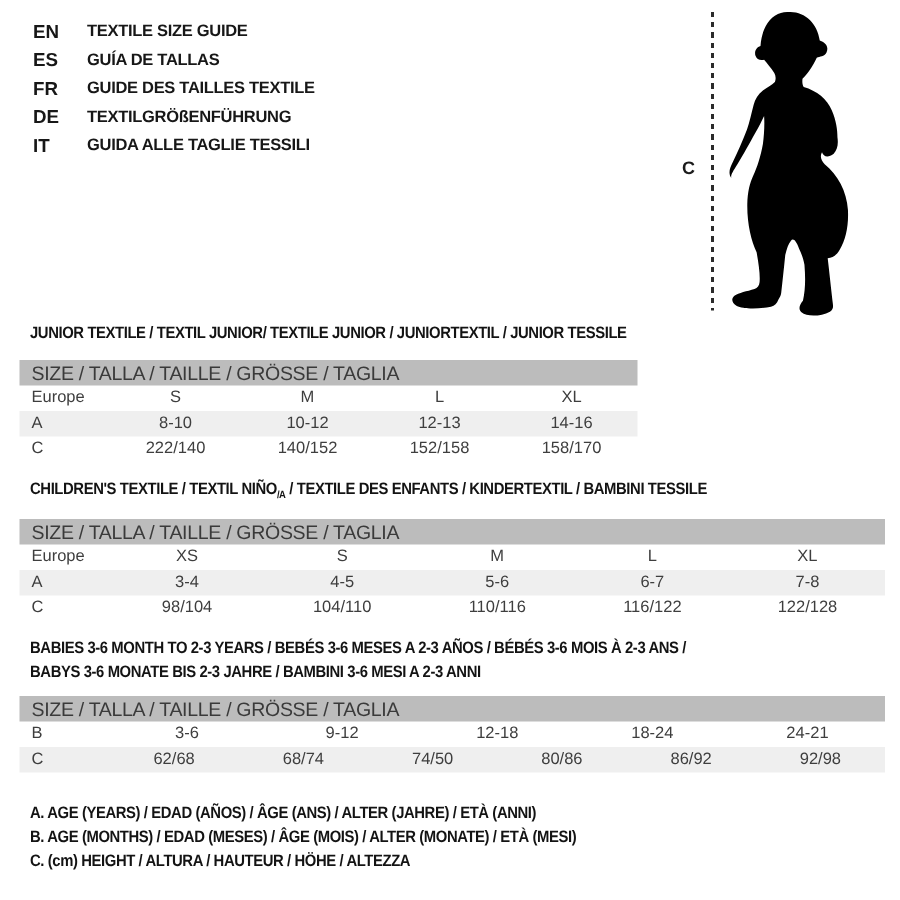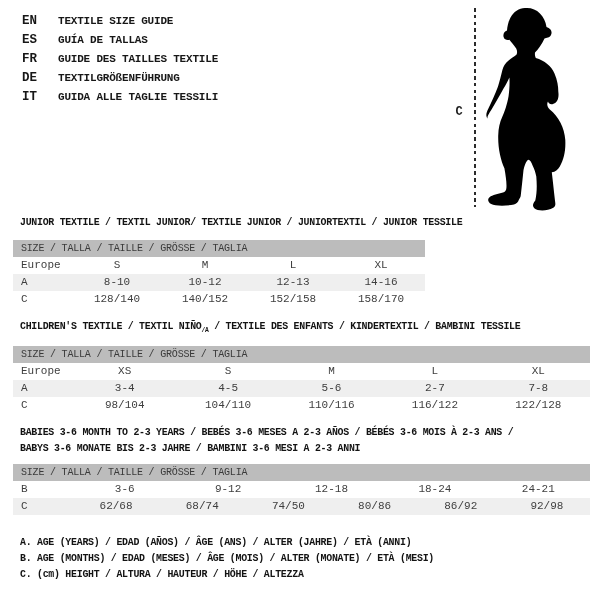--- a/index.html
+++ b/index.html
@@ -1,18 +1,18 @@
 <!DOCTYPE html>
 <html><head>
 <meta charset="utf-8">
 <style>
   html,body{margin:0;padding:0;background:#ffffff;}
   #canvas{
     position:relative;width:600px;height:600px;background:#ffffff;overflow:hidden;
-    font-family:Liberation Mono, monospace;color:#1c1c1c;
+    font-family:Liberation Sans, sans-serif;color:#1c1c1c;
   }
   
   .lang-list{position:absolute;left:22px;top:12px;}
   .lang-row{display:flex;height:19px;line-height:19px;}
   .lang-code{width:36px;font-size:12.5px;font-weight:bold;color:#171717;}
   .lang-label{font-size:11px;font-weight:bold;color:#171717;letter-spacing:-0.2px;}
   
   .dash-line{
     position:absolute;left:474px;top:8px;width:2px;height:199px;
     background:repeating-linear-gradient(#2b2b2b 0 3.5px,transparent 3.5px 6.8px);
@@ -27,21 +27,21 @@
   }
   .sub{font-size:7px;vertical-align:sub;}
   .footnote{
     position:absolute;left:20px;font-size:11px;font-weight:bold;color:#131313;
     letter-spacing:-0.3px;transform:scaleX(0.9);transform-origin:0 50%;white-space:nowrap;
   }
   
   .tbl{position:absolute;left:13px;}
   .tbl-bar{
     background:#bcbcbc;height:17px;line-height:17px;padding-left:8px;
-    font-size:10px;color:#3a3a3a;letter-spacing:-0.2px;box-sizing:border-box;
+    font-size:13px;color:#3a3a3a;letter-spacing:-0.2px;box-sizing:border-box;
   }
   .tbl-row{display:flex;height:17px;line-height:17px;font-size:11px;color:#3e3e3e;justify-content:center;}
   .tbl-row.alt{background:#efefef;}
   .cell-label{width:60px;padding-left:8px;box-sizing:border-box;text-align:left;}
   .cell{flex:1;text-align:center;}
   .w1{width:412px;}
   .w2{width:577px;}
 </style>
 </head>
 <body>
@@ -136,21 +136,21 @@
     </div>
     <div class="tbl-row alt">
       <span class="cell-label">A</span>
       <span class="cell">8-10</span>
       <span class="cell">10-12</span>
       <span class="cell">12-13</span>
       <span class="cell">14-16</span>
     </div>
     <div class="tbl-row">
       <span class="cell-label">C</span>
-      <span class="cell">128/140</span>
+      <span class="cell">222/140</span>
       <span class="cell">140/152</span>
       <span class="cell">152/158</span>
       <span class="cell">158/170</span>
     </div>
   </div>
 
   <div class="sec-title" style="top:320px;">
     <span>CHILDREN'S TEXTILE / TEXTIL NIÑO</span><span class="sub">/A</span><span> / TEXTILE DES ENFANTS / KINDERTEXTIL / BAMBINI TESSILE</span>
   </div>
   <div class="tbl w2" style="top:346px;">
@@ -161,21 +161,21 @@
       <span class="cell">S</span>
       <span class="cell">M</span>
       <span class="cell">L</span>
       <span class="cell">XL</span>
     </div>
     <div class="tbl-row alt">
       <span class="cell-label">A</span>
       <span class="cell">3-4</span>
       <span class="cell">4-5</span>
       <span class="cell">5-6</span>
-      <span class="cell">2-7</span>
+      <span class="cell">6-7</span>
       <span class="cell">7-8</span>
     </div>
     <div class="tbl-row">
       <span class="cell-label">C</span>
       <span class="cell">98/104</span>
       <span class="cell">104/110</span>
       <span class="cell">110/116</span>
       <span class="cell">116/122</span>
       <span class="cell">122/128</span>
     </div>

